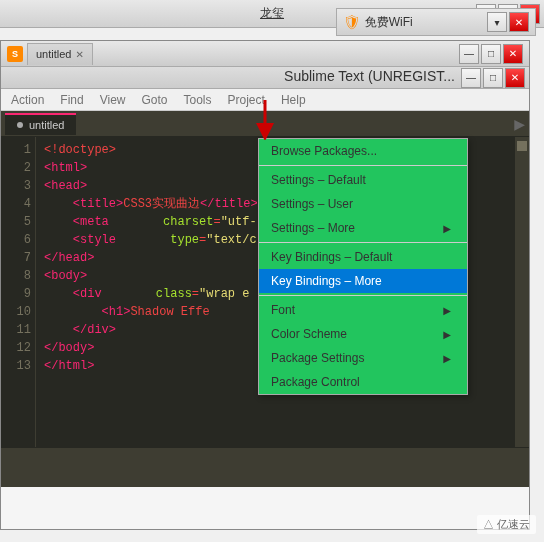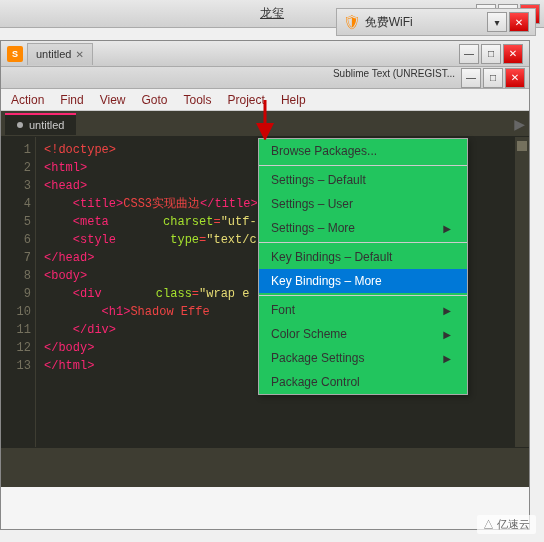--- a/index.html
+++ b/index.html
@@ -155,21 +155,21 @@
       align-items: center;
       height: 22px;
       background: #f0f0f0;
       border-bottom: 1px solid #ccc;
       padding: 0 2px;
     }
 
     .menu-item {
       padding: 2px 8px;
       font-size: 12px;
-      color: #7f1d1d;
+      color: #737373;
       cursor: pointer;
       height: 100%;
       display: flex;
       align-items: center;
     }
 
     .menu-item.active {
       background: #e8e8e8;
       border: 1px solid #ccc;
       border-bottom: none;
@@ -383,21 +383,21 @@
     </div>
     <div class="title-controls">
       <div class="win-btn">—</div>
       <div class="win-btn">□</div>
       <div class="win-btn close">✕</div>
     </div>
   </div>
 
   <div class="path-bar">
     <div class="path-controls">
-      <span style="font-size:10px; margin-right:4px;">Sublime Text (UNREGIST...</span>
+      <span style="font-size:14px; margin-right:4px;">Sublime Text (UNREGIST...</span>
       <div class="win-btn">—</div>
       <div class="win-btn">□</div>
       <div class="win-btn close">✕</div>
     </div>
   </div>
 
   <div class="menu-bar">
     <div class="menu-item">Action</div>
     <div class="menu-item">Find</div>
     <div class="menu-item">View</div>

